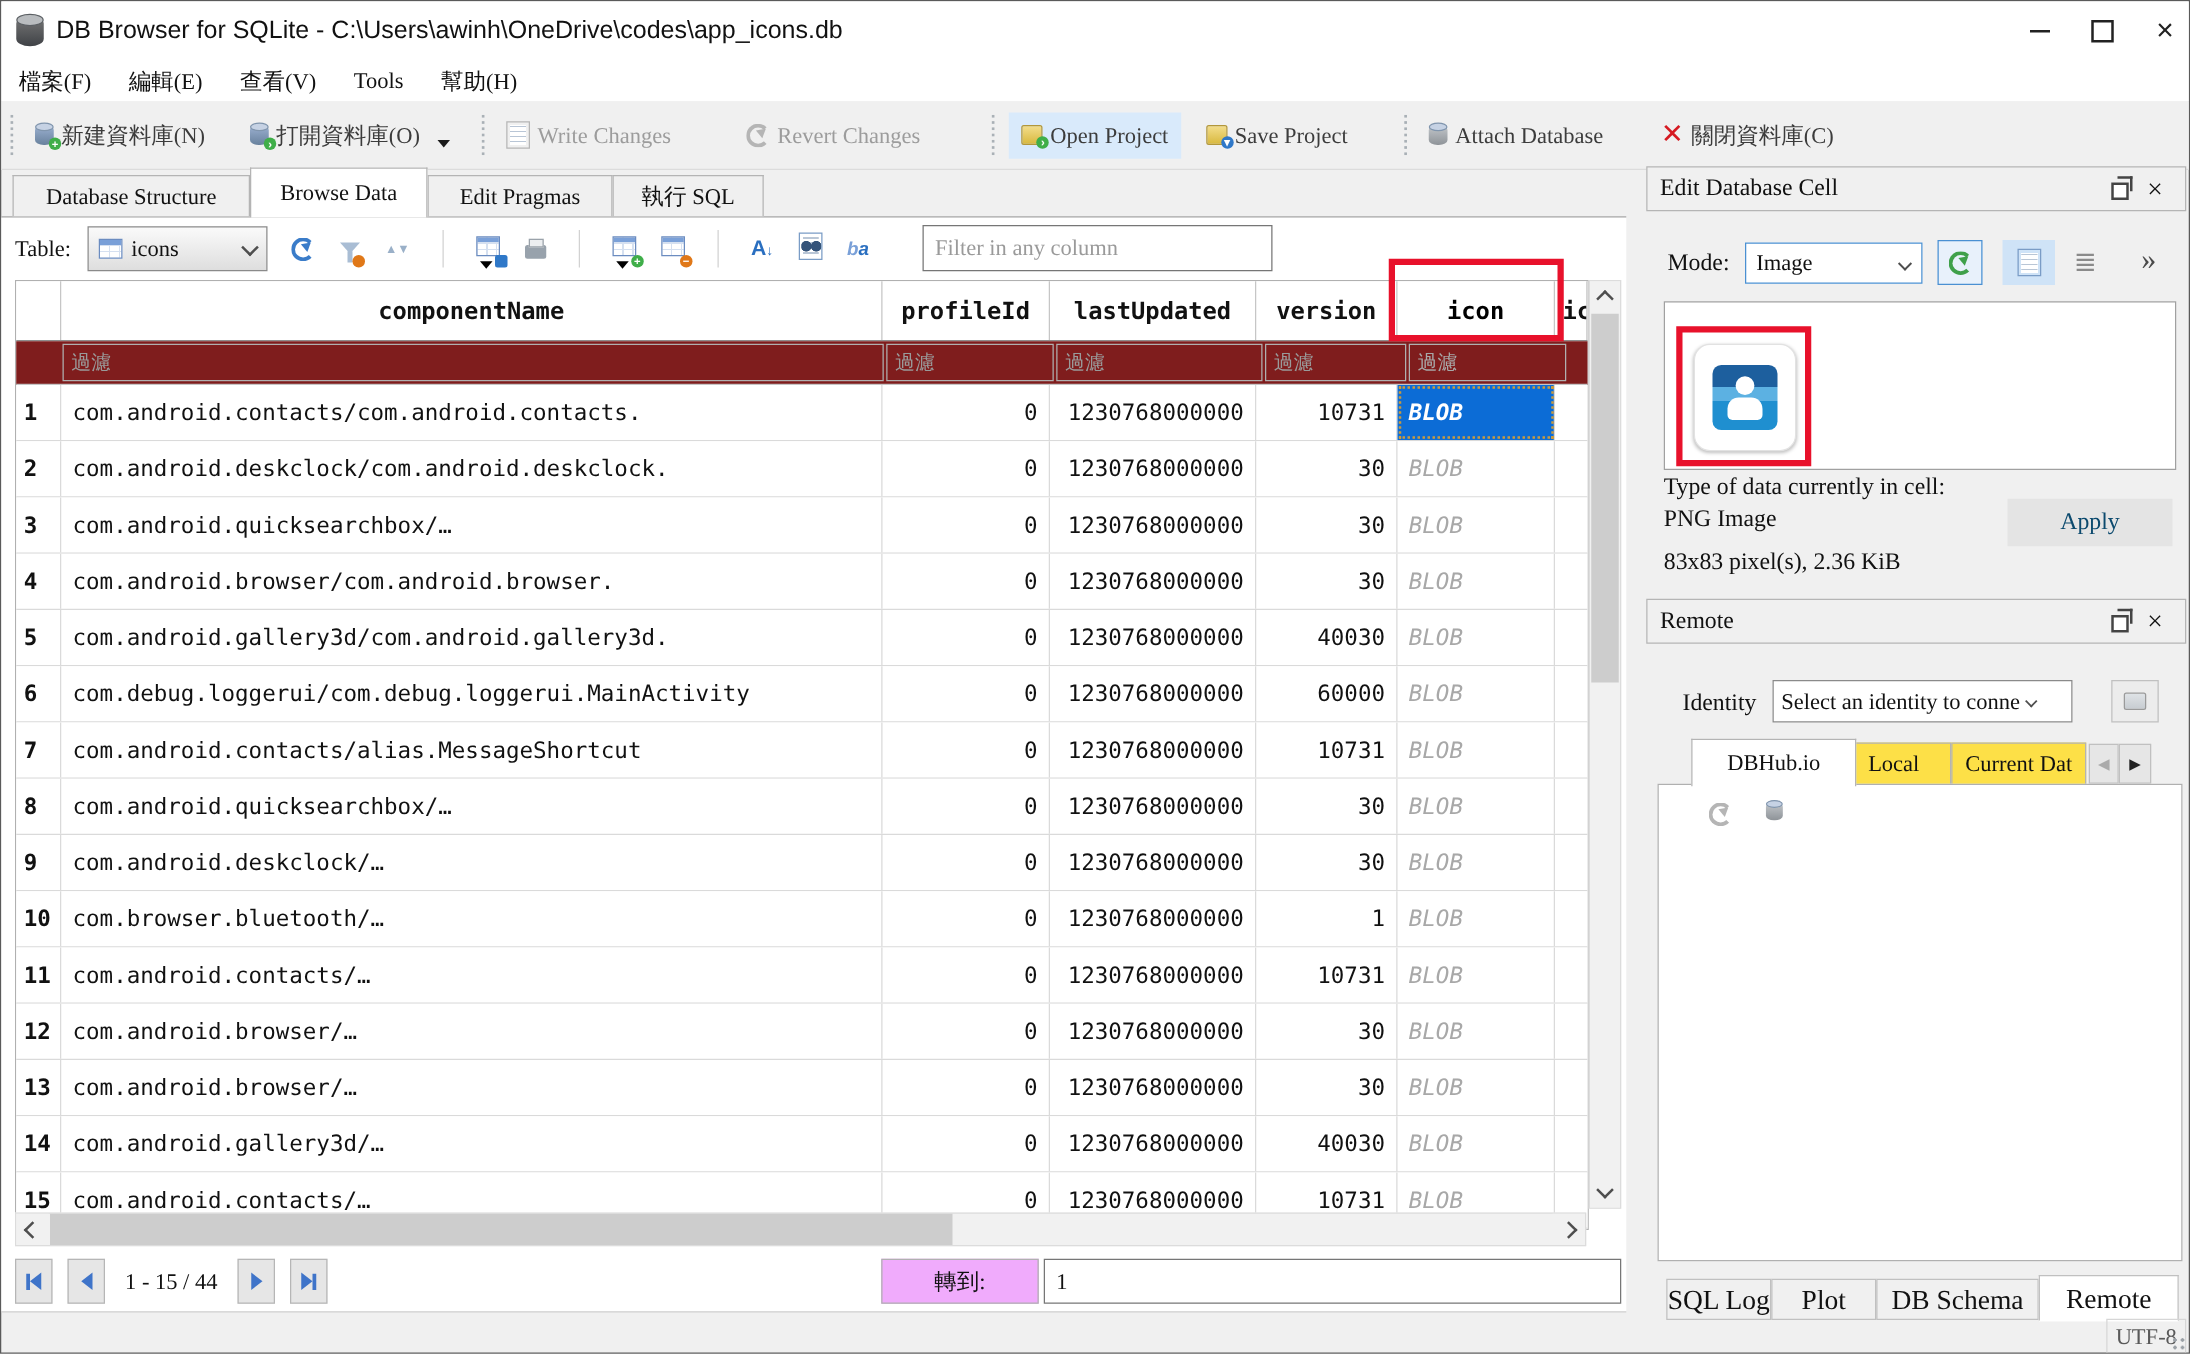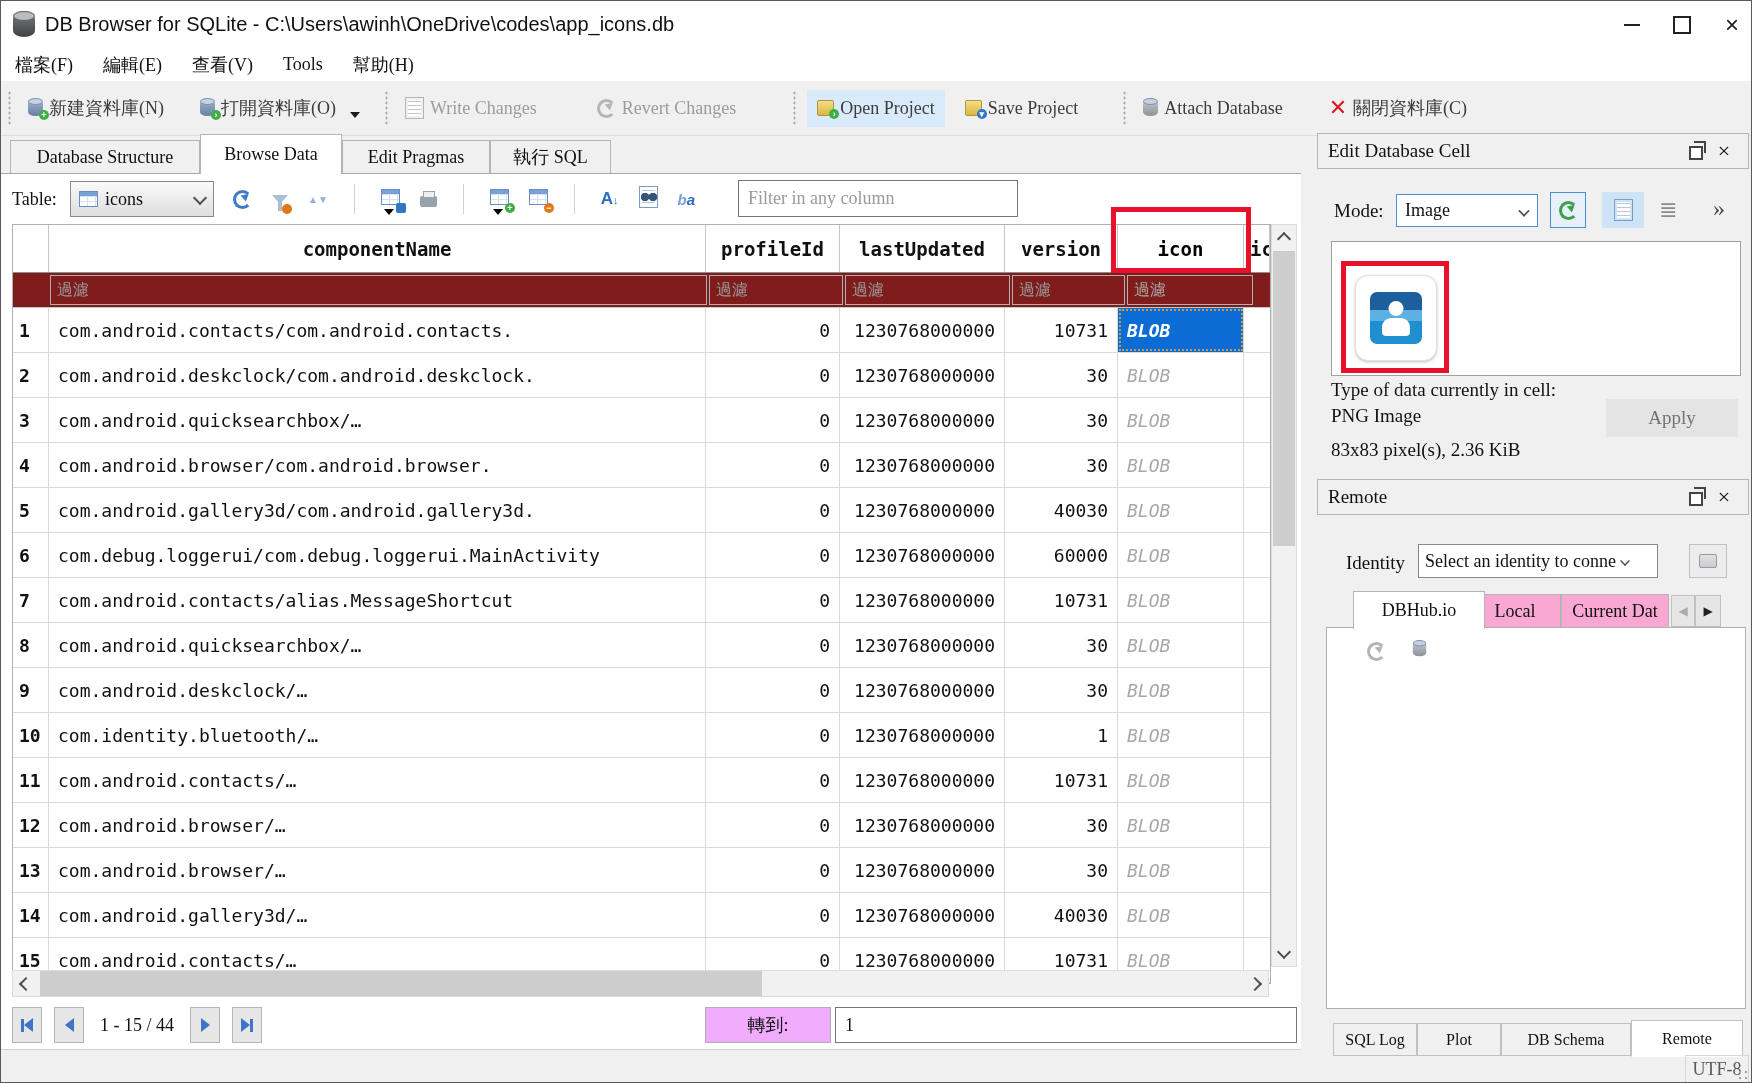--- a/index.html
+++ b/index.html
@@ -100,26 +100,26 @@
 
   
   .sb{background:#f1f1f1;border:1px solid #dcdcdc;box-sizing:border-box;}
   .sb-btn{background:#f1f1f1;display:flex;align-items:center;justify-content:center;}
   .sb-thumb{background:#cdcdcd;}
 
   
   .ptitle{background:#f0f0f0;border:1px solid #b5b5b5;box-sizing:border-box;display:flex;align-items:center;font-size:19px;padding:0 10px;}
   .ptitle .spacer{flex:1;}
   .pbtn{width:28px;height:26px;display:flex;align-items:center;justify-content:center;}
-  .rtab{position:absolute;height:35px;box-sizing:border-box;border:1px solid #b4b4b4;background:#f9a8d4;display:flex;align-items:center;justify-content:center;font-size:18px;overflow:hidden;white-space:nowrap;}
+  .rtab{position:absolute;height:35px;box-sizing:border-box;border:1px solid #b4b4b4;background:#fde047;display:flex;align-items:center;justify-content:center;font-size:18px;overflow:hidden;white-space:nowrap;}
   .rtab.active{background:#fff;border-bottom:none;height:38px;z-index:2;}
-  .docktab{position:absolute;top:1022px;height:33px;box-sizing:border-box;border:1px solid #c0c0c0;background:#f0f0f0;display:flex;align-items:center;justify-content:center;font-size:16px;}
+  .docktab{position:absolute;top:1022px;height:33px;box-sizing:border-box;border:1px solid #c0c0c0;background:#f0f0f0;display:flex;align-items:center;justify-content:center;font-size:22px;}
   .docktab.active{background:#fff;border-bottom:1px solid #fff;top:1019px;height:37px;}
   .redbox{position:absolute;border:5px solid #e8112b;box-sizing:border-box;z-index:6;pointer-events:none;}
-  .btnflat{background:#e4e4e4;color:#737373;display:flex;align-items:center;justify-content:center;font-size:19px;}
+  .btnflat{background:#e4e4e4;color:#0c4a6e;display:flex;align-items:center;justify-content:center;font-size:19px;}
 
   
   .appsq{position:absolute;background:#fff;border:1px solid #e2e2e2;border-radius:13px;box-shadow:0 1px 3px rgba(0,0,0,.25);display:flex;align-items:center;justify-content:center;}
   .book{position:relative;width:52px;height:52px;border-radius:7px;overflow:hidden;
         background:linear-gradient(180deg,#1d5f9e 0 34%,#5cb1e2 34% 56%,#1f8fd0 56%);}
   .book::before{content:'';position:absolute;left:50%;top:9px;transform:translateX(-50%);width:15px;height:15px;border-radius:50%;background:#fff;z-index:2;}
   .book::after{content:'';position:absolute;left:50%;top:26px;transform:translateX(-50%);width:28px;height:18px;border-radius:9px 9px 4px 4px;background:#fff;z-index:2;}
 
   .statusenc{color:#5a5a5a;font-size:18px;border:1px solid #d6d6d6;display:flex;align-items:center;justify-content:center;}
   .gripdots{width:12px;height:12px;background-image:radial-gradient(#9aa0a6 1.2px,transparent 1.4px);background-size:6px 6px;}
@@ -328,21 +328,21 @@
           <div class="gcell c-num">9</div>
           <div class="gcell c-name">com.android.deskclock/…</div>
           <div class="gcell c-pid">0</div>
           <div class="gcell c-upd">1230768000000</div>
           <div class="gcell c-ver">30</div>
           <div class="gcell c-blob">BLOB</div>
           <div class="gcell c-pad"></div>
         </div>
         <div class="grow">
           <div class="gcell c-num">10</div>
-          <div class="gcell c-name">com.identity.bluetooth/…</div>
+          <div class="gcell c-name">com.browser.bluetooth/…</div>
           <div class="gcell c-pid">0</div>
           <div class="gcell c-upd">1230768000000</div>
           <div class="gcell c-ver">1</div>
           <div class="gcell c-blob">BLOB</div>
           <div class="gcell c-pad"></div>
         </div>
         <div class="grow">
           <div class="gcell c-num">11</div>
           <div class="gcell c-name">com.android.contacts/…</div>
           <div class="gcell c-pid">0</div>

